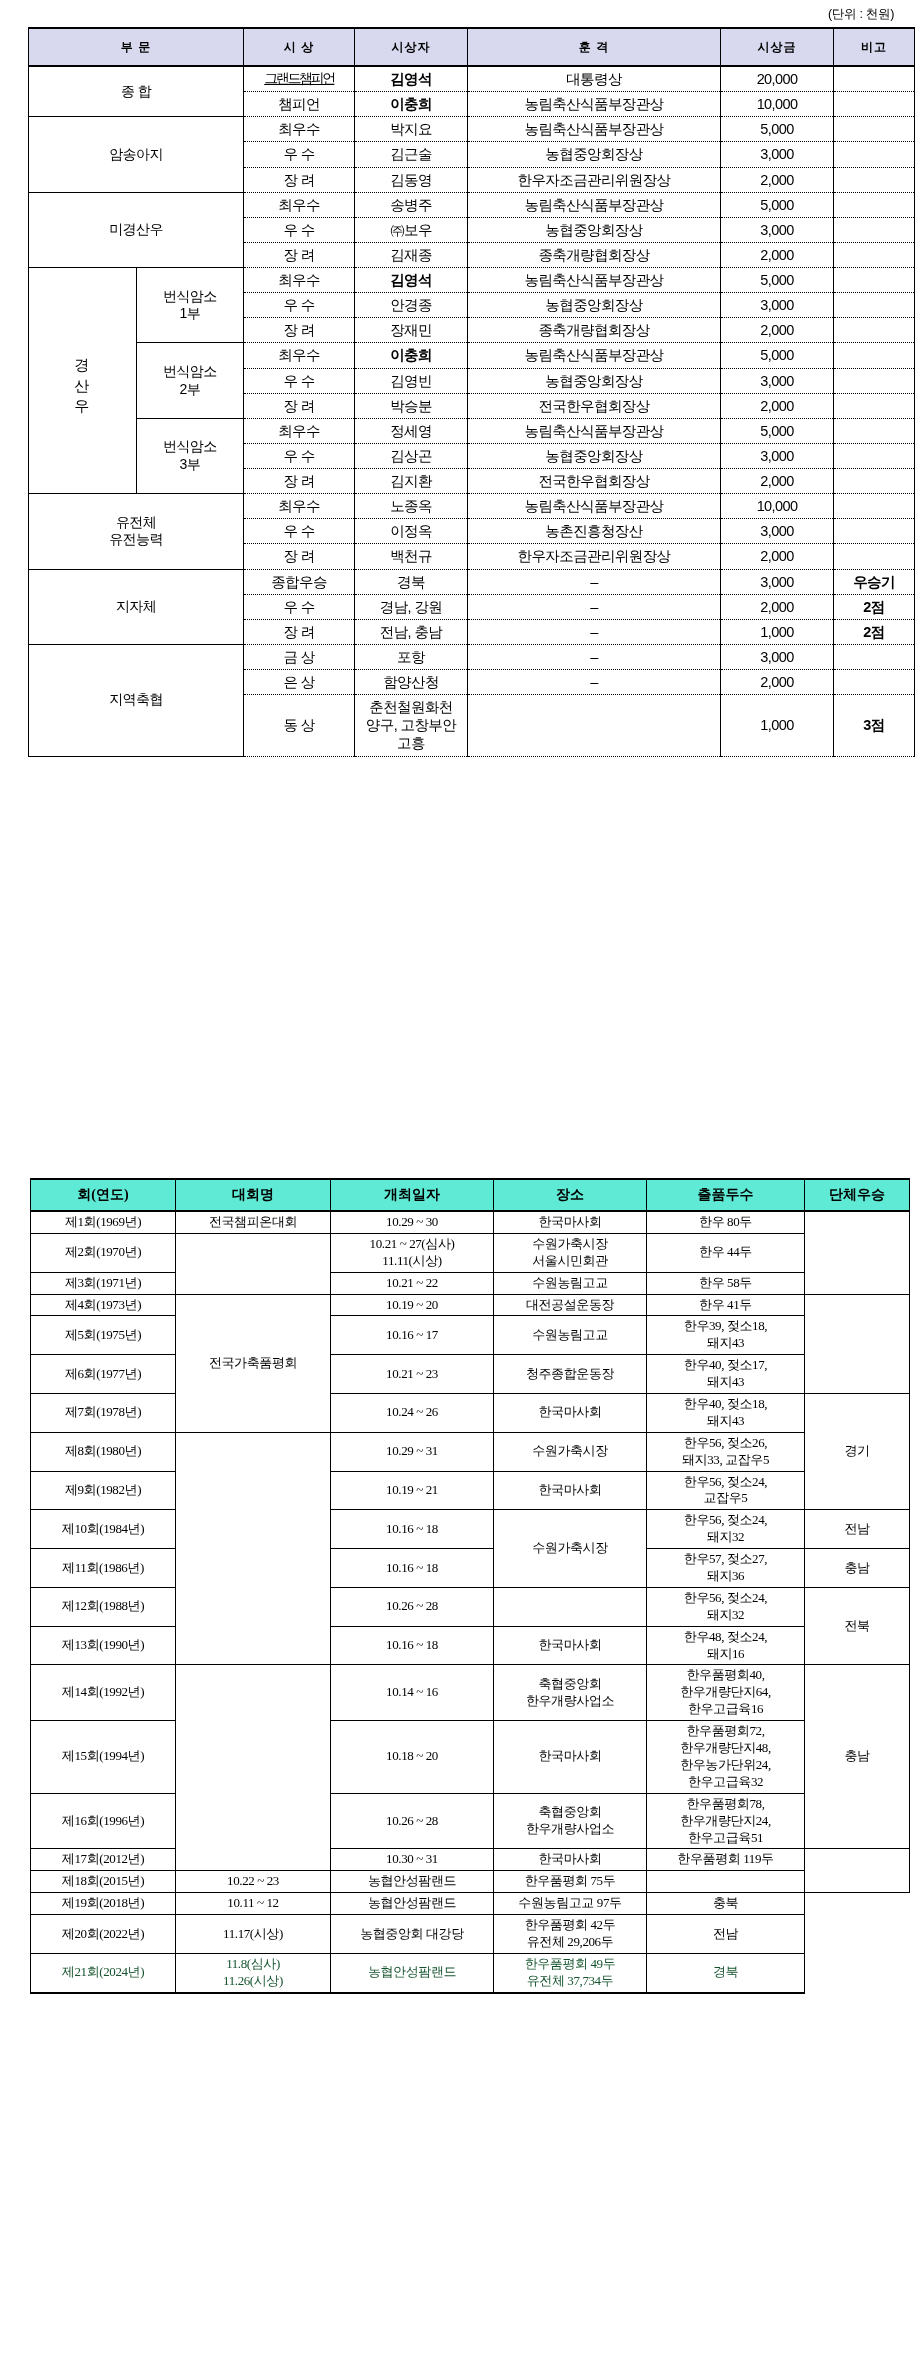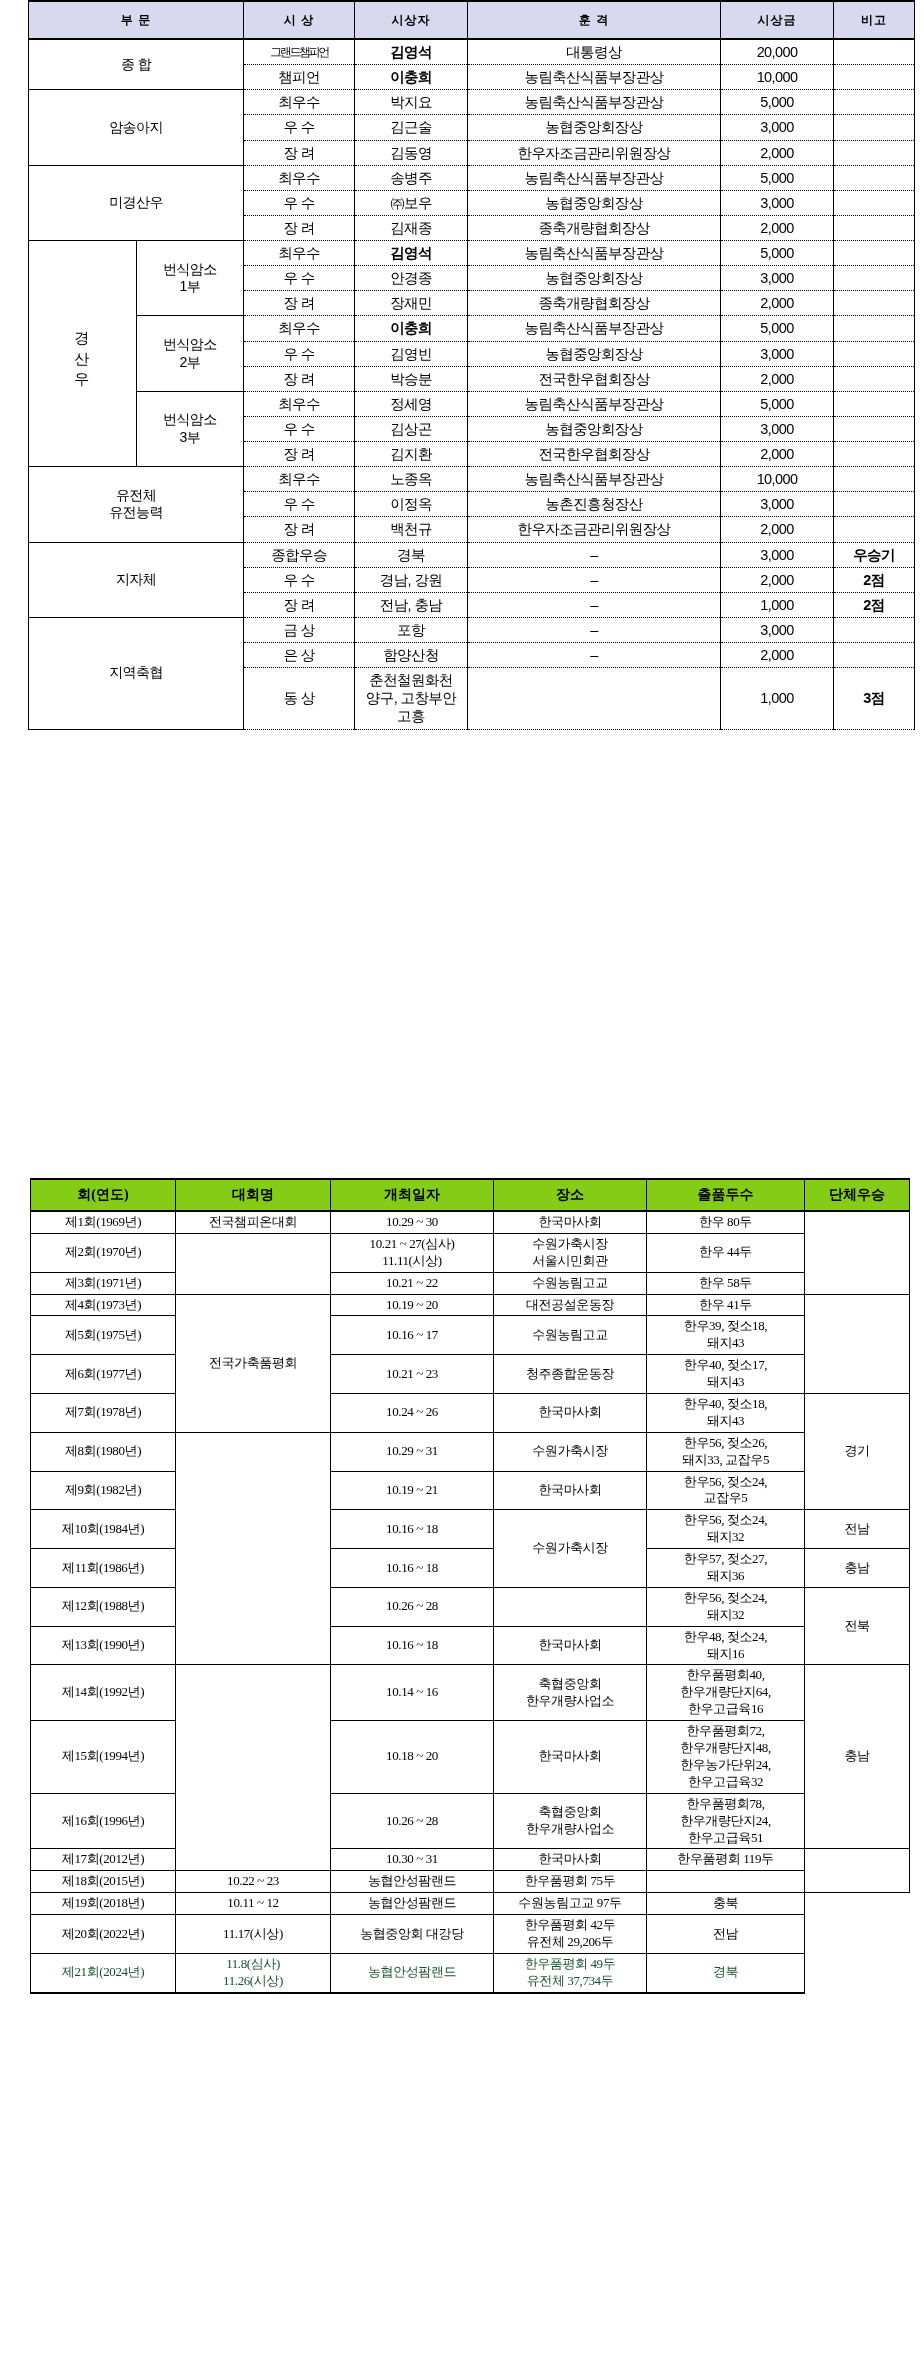--- a/index.html
+++ b/index.html
@@ -77,52 +77,53 @@
   }
   table.t2 td,table.t2 th{
     border:1px solid #000;
     text-align:center;
     vertical-align:middle;
     padding:2px 1px;
     line-height:1.3;
     letter-spacing:-0.4px;
   }
   table.t2 thead th{
-    background:#84cc16;
+    background:#5eead4;
     font-weight:bold;
     font-size:14px;
     height:26px;
     border-top:2px solid #000;
     border-bottom:2px solid #000;
     letter-spacing:0;
   }
   table.t2 tbody tr:last-child td{border-bottom:2px solid #000;}
   .blue{color:#14532d;}
 </style>
 </head>
 <body>
 
 <div class="page">
 
   <div class="t1-wrap">
+    <div class="unit">(단위 : 천원)</div>
     <table class="t1">
       <thead>
         <tr class="hdr-shadow">
           <th colspan="2" style="width:212px">부 문</th>
           <th style="width:108px">시 상</th>
           <th style="width:110px">시상자</th>
           <th style="width:250px">훈 격</th>
           <th style="width:110px">시상금</th>
           <th style="width:78px">비고</th>
         </tr>
       </thead>
       <tbody id="t1-body">
           <tr class="grp-top">
             <td rowspan="2" class="sect multi" colspan="2" style="border-top: 1.6px solid rgb(0, 0, 0); border-bottom: 1.6px solid rgb(0, 0, 0);">종 합</td>
-            <td class="multi" style="letter-spacing:-2.4px;font-size:12px;">그랜드챔피언</td>
+            <td class="multi" style="letter-spacing:-2.4px;font-size:14px;text-decoration:underline;">그랜드챔피언</td>
             <td class="bold multi">김영석</td>
             <td>대통령상</td>
             <td class="money b">20,000</td>
             <td class="bold"></td>
           </tr>
           <tr class="grp-bot">
             <td>챔피언</td>
             <td class="bold multi">이충희</td>
             <td>농림축산식품부장관상</td>
             <td class="money b">10,000</td>

